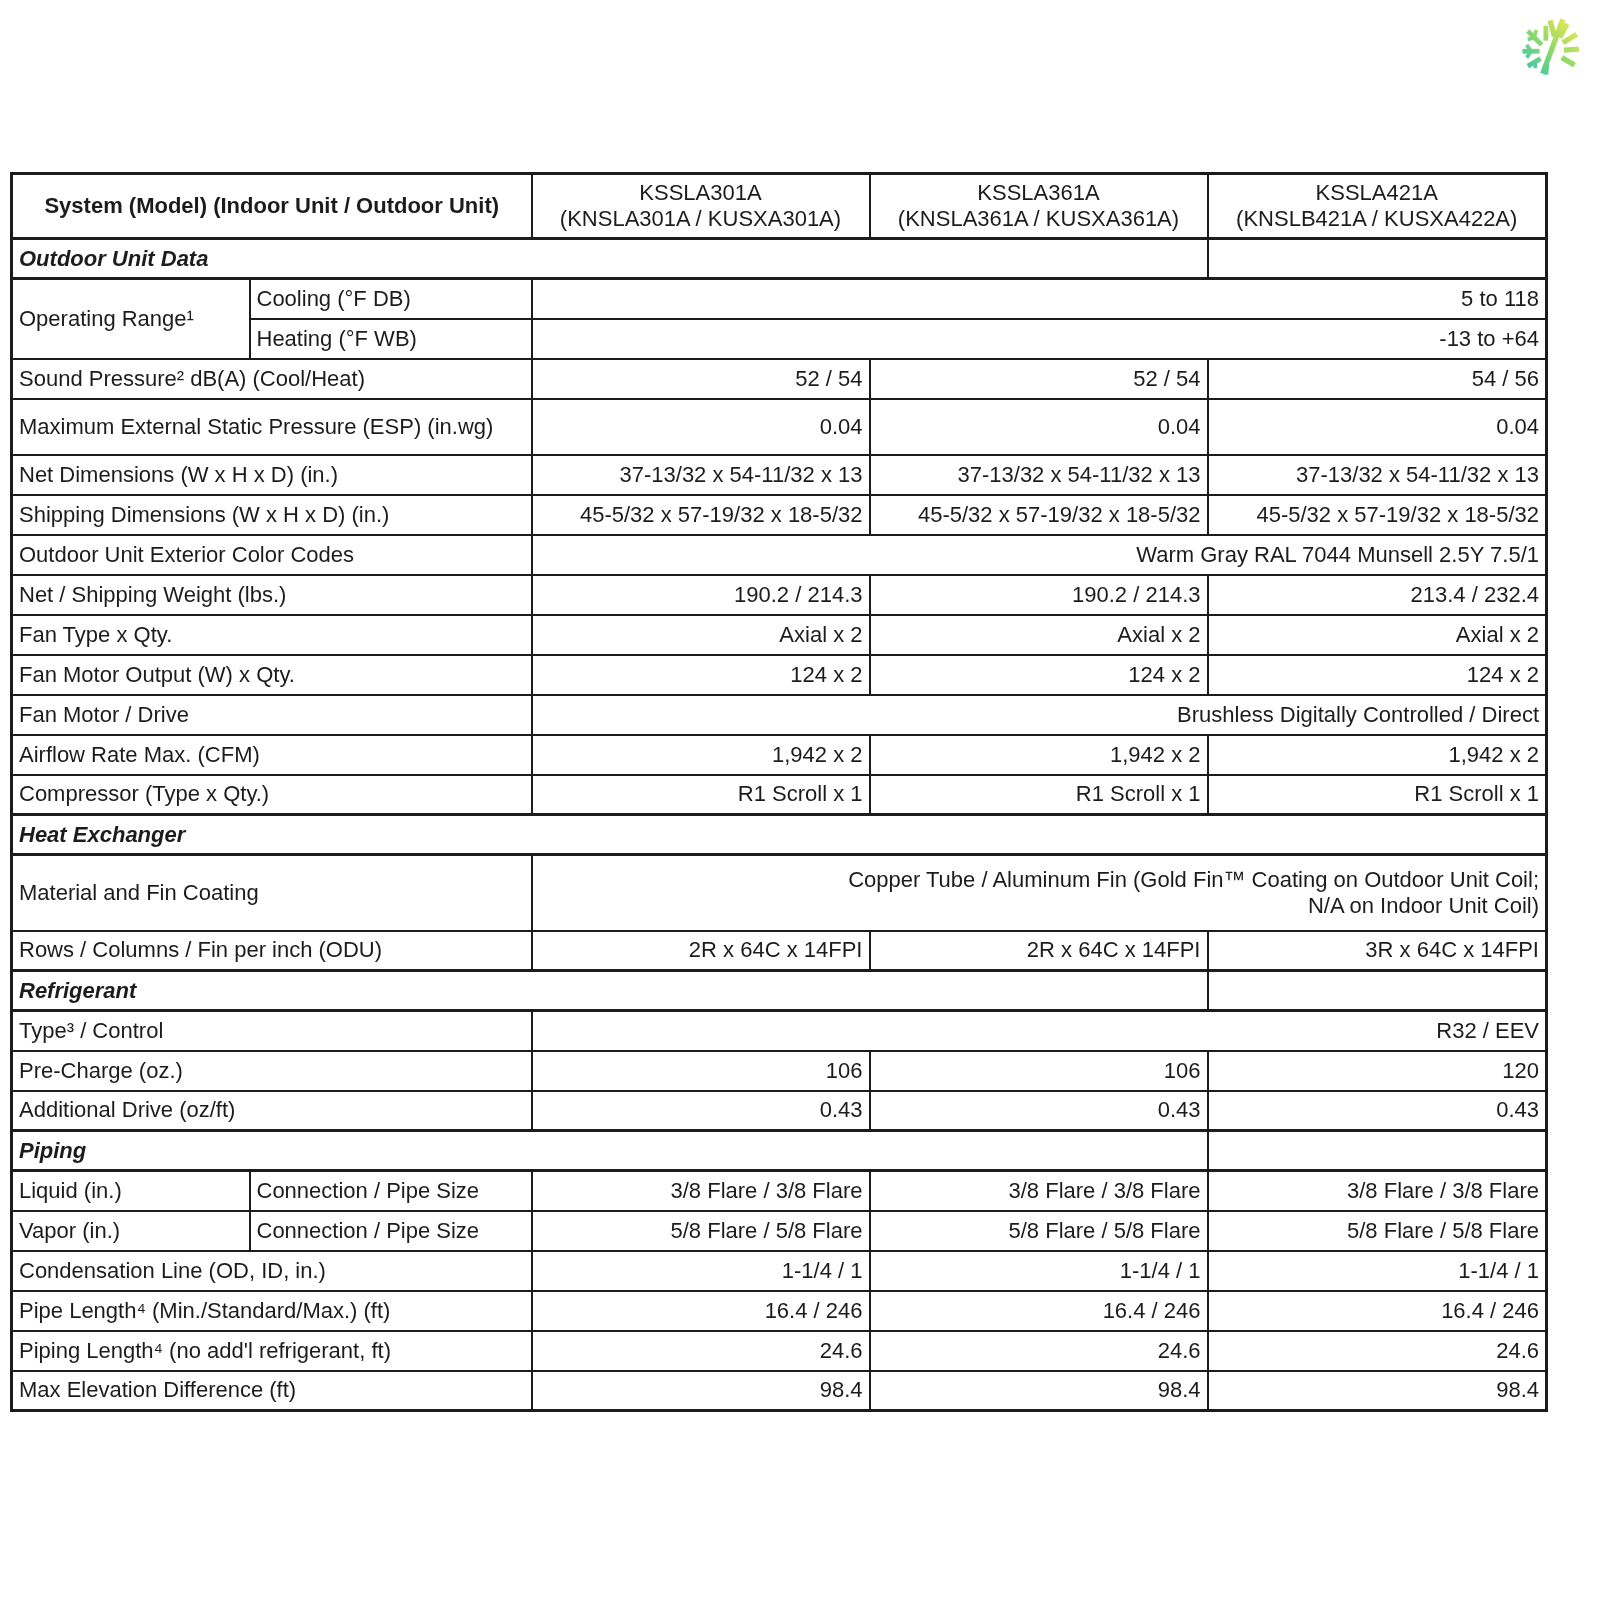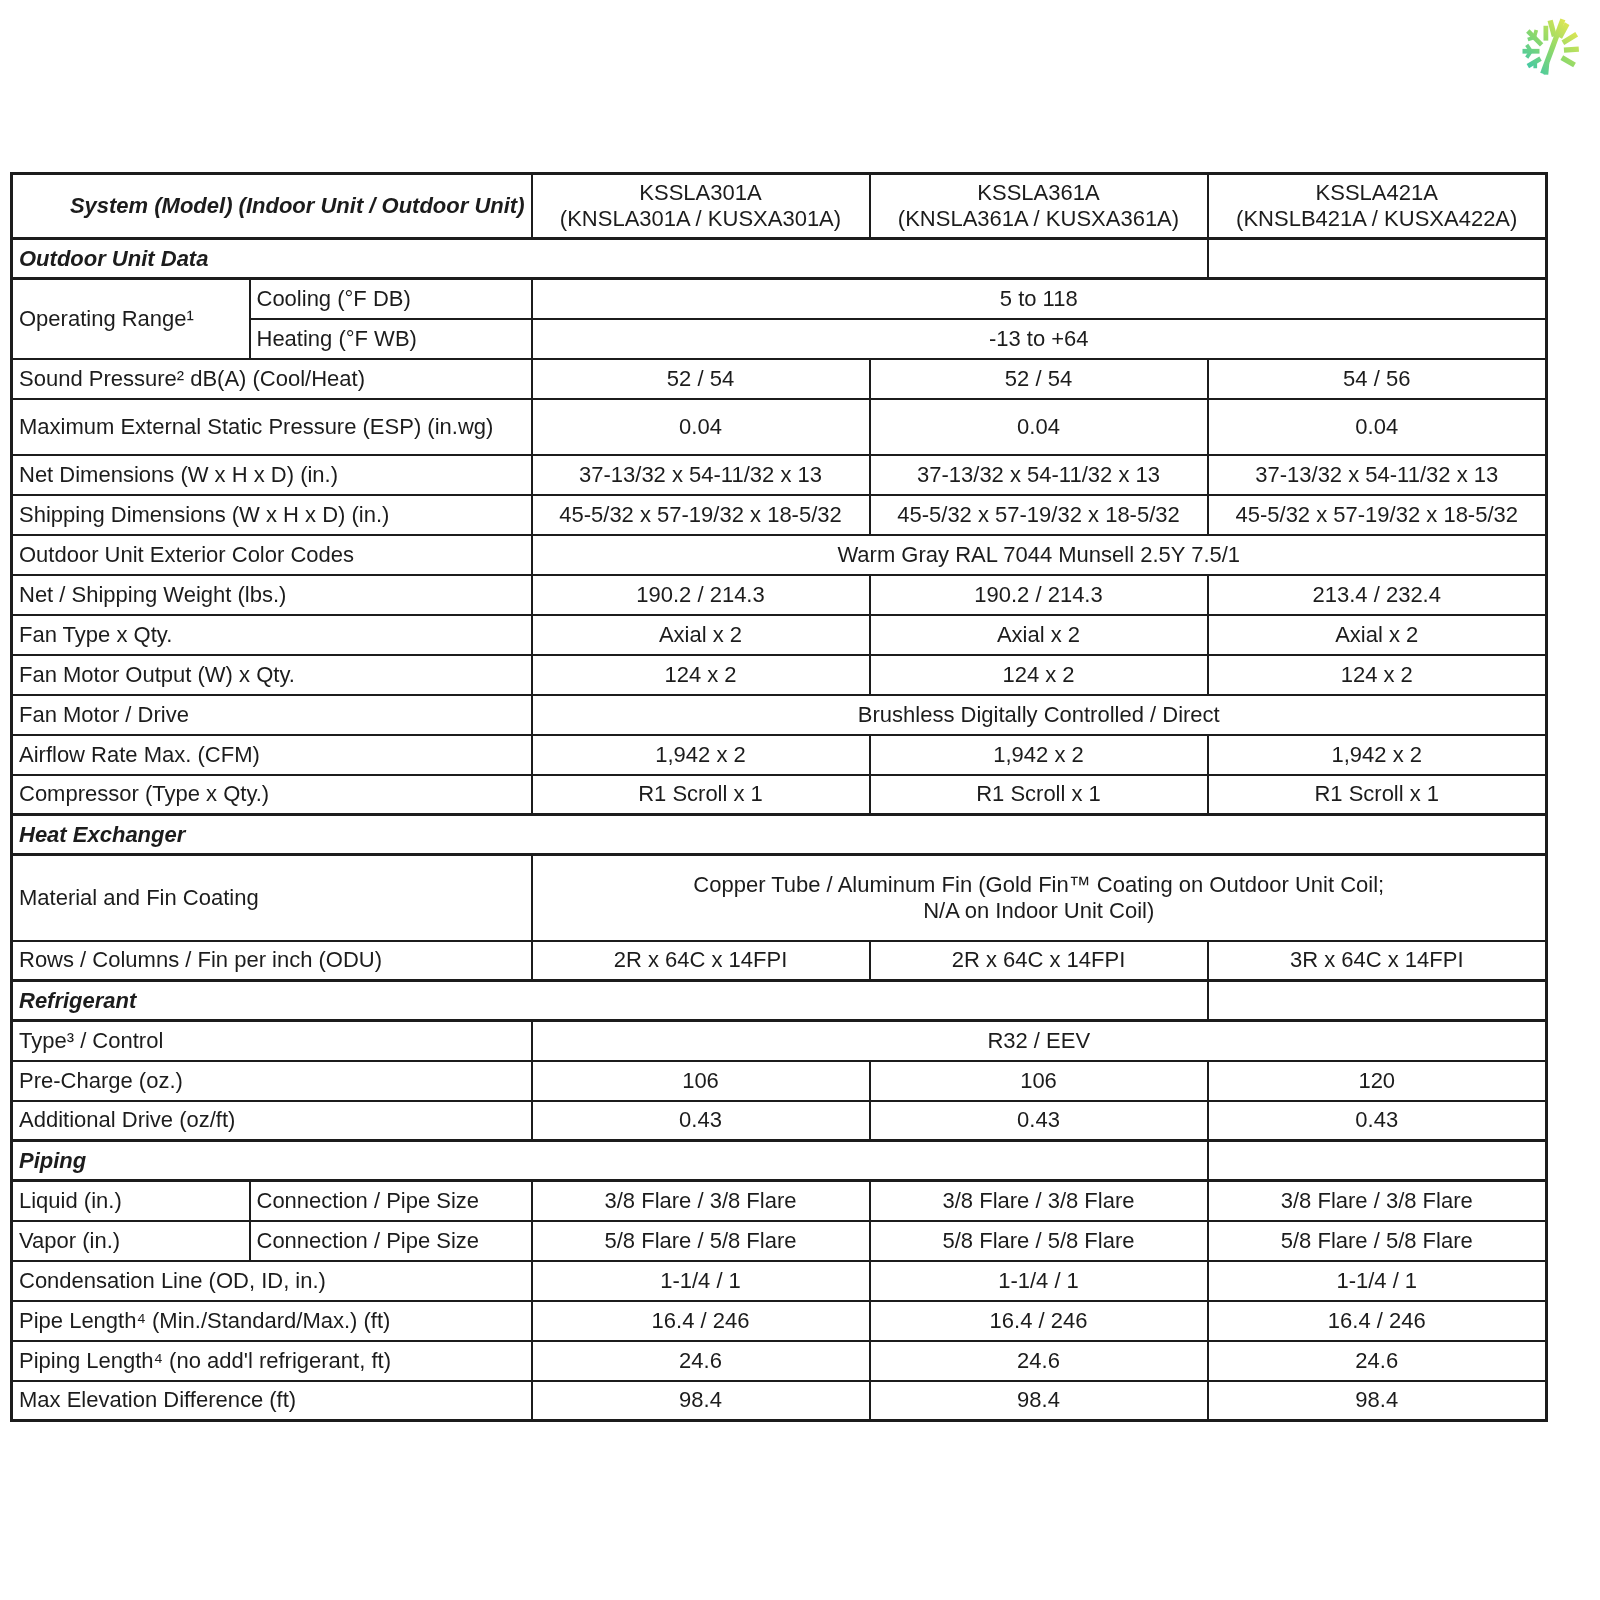--- a/index.html
+++ b/index.html
@@ -14,30 +14,30 @@
     border-collapse:collapse;table-layout:fixed;
     border:3px solid #1c1c1c;
   }
   table.spec td{
     border:2px solid #1c1c1c;
     font-size:22px;line-height:26px;
     vertical-align:middle;overflow:hidden;
     padding:2px 6px;
   }
   td.lbl{text-align:left;padding-left:18px;}
-  td.val{text-align:center;}
-  td.hdr{font-weight:bold;text-align:right;padding-left:16px;font-size:23px;font-style:italic;}
+  td.val{text-align:right;}
+  td.hdr{font-weight:bold;text-align:center;padding-left:16px;font-size:23px;}
   td.hdrv{font-weight:normal;text-align:center;font-size:23px;line-height:27px;}
   td.sec{font-style:italic;text-align:left;padding-left:16px;font-weight:bold;}
   tr.thick>td{border-top-width:3px;border-bottom-width:3px;}
   tr.hrow>td{border-bottom-width:3px;}
   tr.r{height:40px;}
   tr.rh{height:65px;}
   tr.resp{height:56px;}
-  tr.rmat{height:86px;}
+  tr.rmat{height:76px;}
   td.twoline div{white-space:nowrap;}
 </style>
 </head>
 <body>
 
 <div class="logo">
   <svg viewBox="0 0 64 64" width="68" height="68">
     <defs>
       <linearGradient id="lg" gradientUnits="userSpaceOnUse" x1="8" y1="58" x2="58" y2="6">
         <stop offset="0" stop-color="#2ec4b6"></stop>

